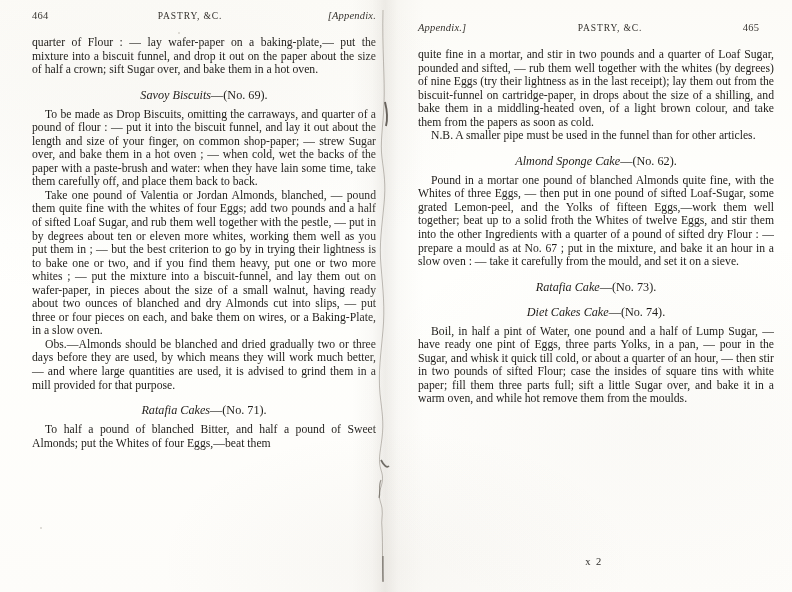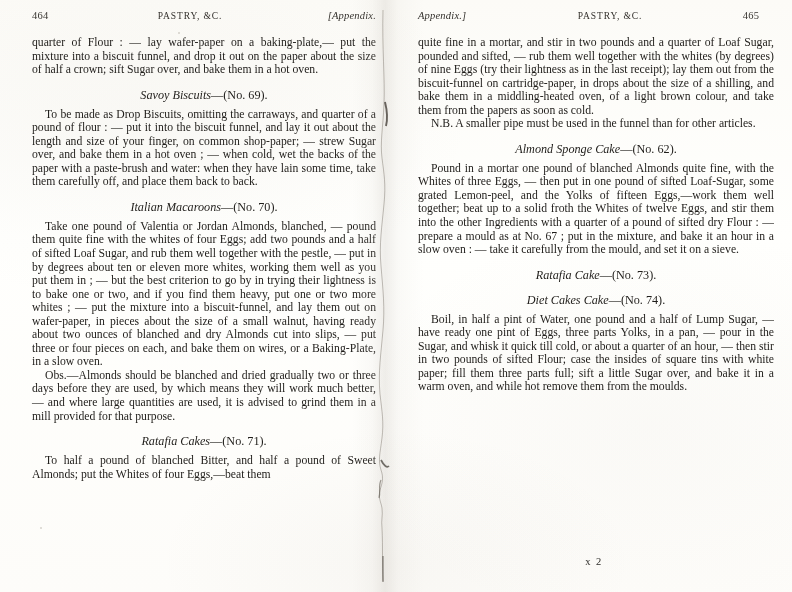--- a/index.html
+++ b/index.html
@@ -53,21 +53,21 @@
   }
   .gutter-crease svg { display: block; }
 
   .page {
     position: absolute;
     top: 0;
     height: 592px;
     box-sizing: border-box;
   }
   .page-left  { left: 0;   width: 380px; padding: 10px 22px 8px 14px; margin-left: 18px; }
-  .page-right { left: 396px; width: 396px; padding: 10px 18px 0 22px; }
+  .page-right { left: 396px; width: 396px; padding: 22px 18px 0 22px; }
 
   
   .runhead {
     display: flex;
     align-items: baseline;
     height: 16px;
     font-size: 10.5px;
     letter-spacing: 0.2px;
     color: #3a3733;
     margin-bottom: 10px;
@@ -159,23 +159,20 @@
     </div>
 
     <p class="para noindent">quarter of Flour : — lay wafer-paper on a baking-plate,— put the mixture into a biscuit funnel, and drop it out on the paper about the size of half a crown; sift Sugar over, and bake them in a hot oven.</p>
 
     <div class="recipe-head">
       <span>Savoy Biscuits</span><span class="num">—</span><span class="num">(No. 69).</span>
     </div>
 
     <p class="para indent">To be made as Drop Biscuits, omitting the carraways, and quarter of a pound of flour : — put it into the biscuit funnel, and lay it out about the length and size of your finger, on common shop-paper; — strew Sugar over, and bake them in a hot oven ; — when cold, wet the backs of the paper with a paste-brush and water: when they have lain some time, take them carefully off, and place them back to back.</p>
 
-    <div class="recipe-head">
-      <span>Italian Macaroons</span><span class="num">—</span><span class="num">(No. 70).</span>
-    </div>
 
     <p class="para indent">Take one pound of Valentia or Jordan Almonds, blanched, — pound them quite fine with the whites of four Eggs; add two pounds and a half of sifted Loaf Sugar, and rub them well together with the pestle, — put in by degrees about ten or eleven more whites, working them well as you put them in ; — but the best criterion to go by in trying their lightness is to bake one or two, and if you find them heavy, put one or two more whites ; — put the mixture into a biscuit-funnel, and lay them out on wafer-paper, in pieces about the size of a small walnut, having ready about two ounces of blanched and dry Almonds cut into slips, — put three or four pieces on each, and bake them on wires, or a Baking-Plate, in a slow oven.</p>
 
     <p class="para indent"><span class="obs">Obs.</span><span>—Almonds should be blanched and dried gradually two or three days before they are used, by which means they will work much better, — and where large quantities are used, it is advised to grind them in a mill provided for that purpose.</span></p>
 
     <div class="recipe-head">
       <span>Ratafia Cakes</span><span class="num">—</span><span class="num">(No. 71).</span>
     </div>
 
     <p class="para indent">To half a pound of blanched Bitter, and half a pound of Sweet Almonds; put the Whites of four Eggs,—beat them</p>

